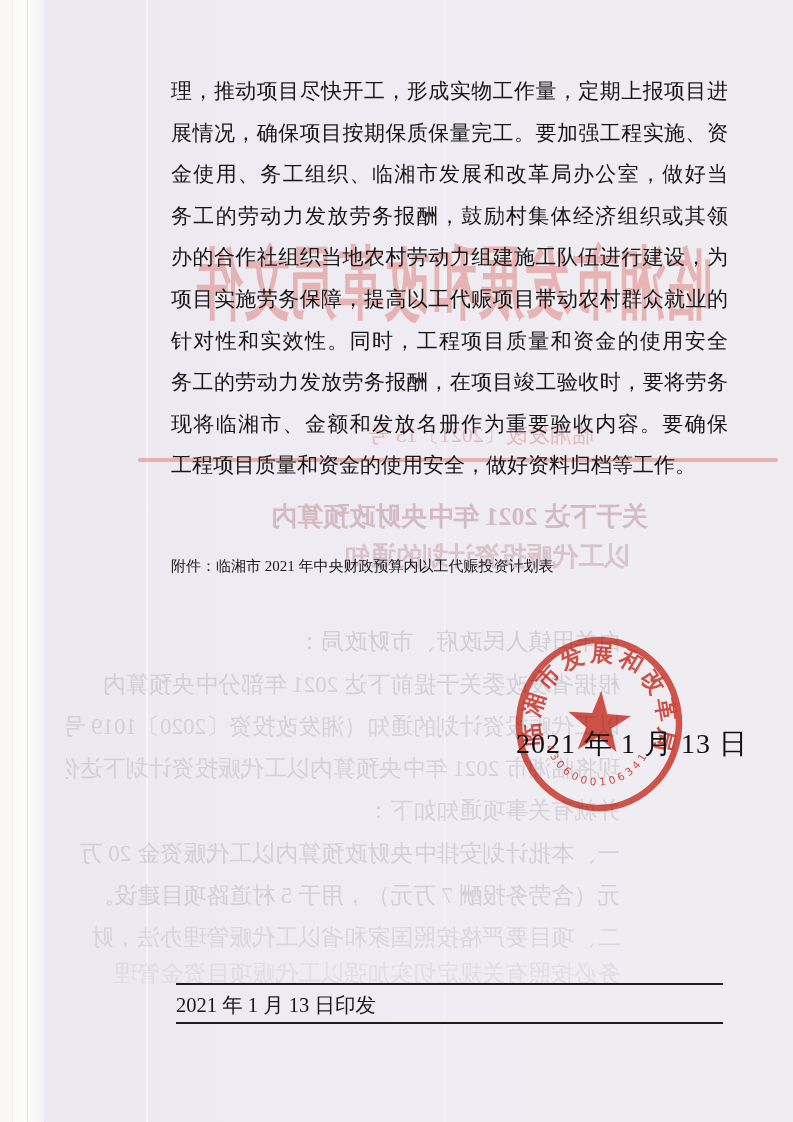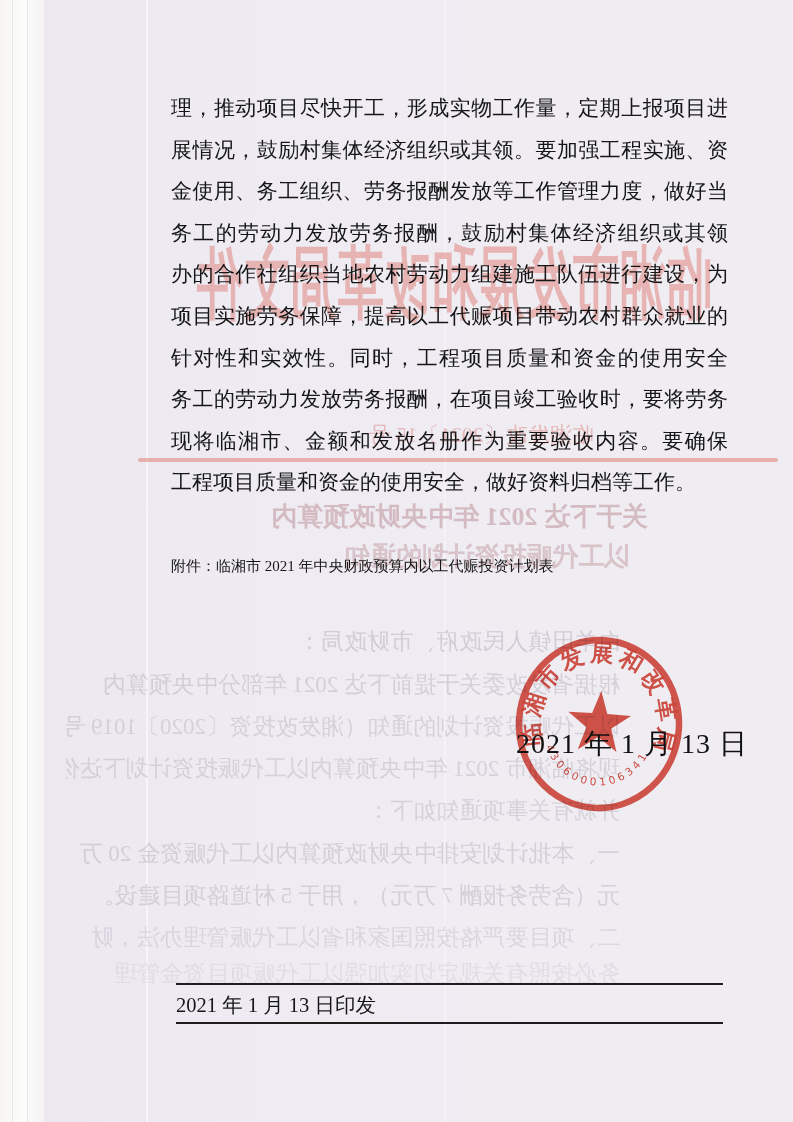--- a/index.html
+++ b/index.html
@@ -52,21 +52,21 @@
     white-space:nowrap;
   }
   .bleed-line {
     left:22px; width:554px; font-size:23px; line-height:26px;
     color:rgba(128,118,138,0.22); transform:scaleX(-1);
     text-align:left; white-space:nowrap; overflow:hidden;
   }
 
   
   .body-block {
-    left:127px; top:88px; width:557px;
+    left:127px; top:71px; width:557px;
     font-size:21px; line-height:41.6px; color:#161616;
   }
   .bline { text-align:justify; text-align-last:justify; }
   .bline.last { text-align-last:left; }
   .attachment {
     left:127px; top:557px; width:600px;
     font-size:15px; color:#161616; white-space:nowrap;
   }
   .seal-wrap {
     left:467px; top:634px; width:176px; height:180px;
@@ -112,22 +112,22 @@
     <div class="abs cjk bleed-line" style="top:714px">以工代赈投资计划的通知（湘发改投资〔2020〕1019 号）要求，</div>
     <div class="abs cjk bleed-line" style="top:756px">现将临湘市 2021 年中央预算内以工代赈投资计划下达你们，</div>
     <div class="abs cjk bleed-line" style="top:798px">并就有关事项通知如下：</div>
     <div class="abs cjk bleed-line" style="top:841px;color:rgba(128,116,136,0.24)">一、本批计划安排中央财政预算内以工代赈资金 20 万</div>
     <div class="abs cjk bleed-line" style="top:883px;color:rgba(128,116,136,0.24)">元（含劳务报酬 7 万元），用于 5 村道路项目建设。</div>
     <div class="abs cjk bleed-line" style="top:925px;color:rgba(128,116,136,0.18)">二、项目要严格按照国家和省以工代赈管理办法，财</div>
     <div class="abs cjk bleed-line" style="top:961px;color:rgba(128,116,136,0.12)">务必按照有关规定切实加强以工代赈项目资金管理</div>
 
     <div class="abs cjk body-block">
       <div class="bline">理，推动项目尽快开工，形成实物工作量，定期上报项目进</div>
-      <div class="bline">展情况，鼓励村集体经济组织或其领。要加强工程实施、资</div>
-      <div class="bline">金使用、务工组织、劳务报酬发放等工作管理力度，做好当</div>
+      <div class="bline">展情况，确保项目按期保质保量完工。要加强工程实施、资</div>
+      <div class="bline">金使用、务工组织、临湘市发展和改革局办公室，做好当</div>
       <div class="bline">务工的劳动力发放劳务报酬，鼓励村集体经济组织或其领</div>
       <div class="bline">办的合作社组织当地农村劳动力组建施工队伍进行建设，为</div>
       <div class="bline">项目实施劳务保障，提高以工代赈项目带动农村群众就业的</div>
       <div class="bline">针对性和实效性。同时，工程项目质量和资金的使用安全</div>
       <div class="bline">务工的劳动力发放劳务报酬，在项目竣工验收时，要将劳务</div>
       <div class="bline">现将临湘市、金额和发放名册作为重要验收内容。要确保</div>
       <div class="bline last">工程项目质量和资金的使用安全，做好资料归档等工作。</div>
     </div>
 
     <div class="abs cjk attachment">附件：临湘市 2021 年中央财政预算内以工代赈投资计划表</div>

